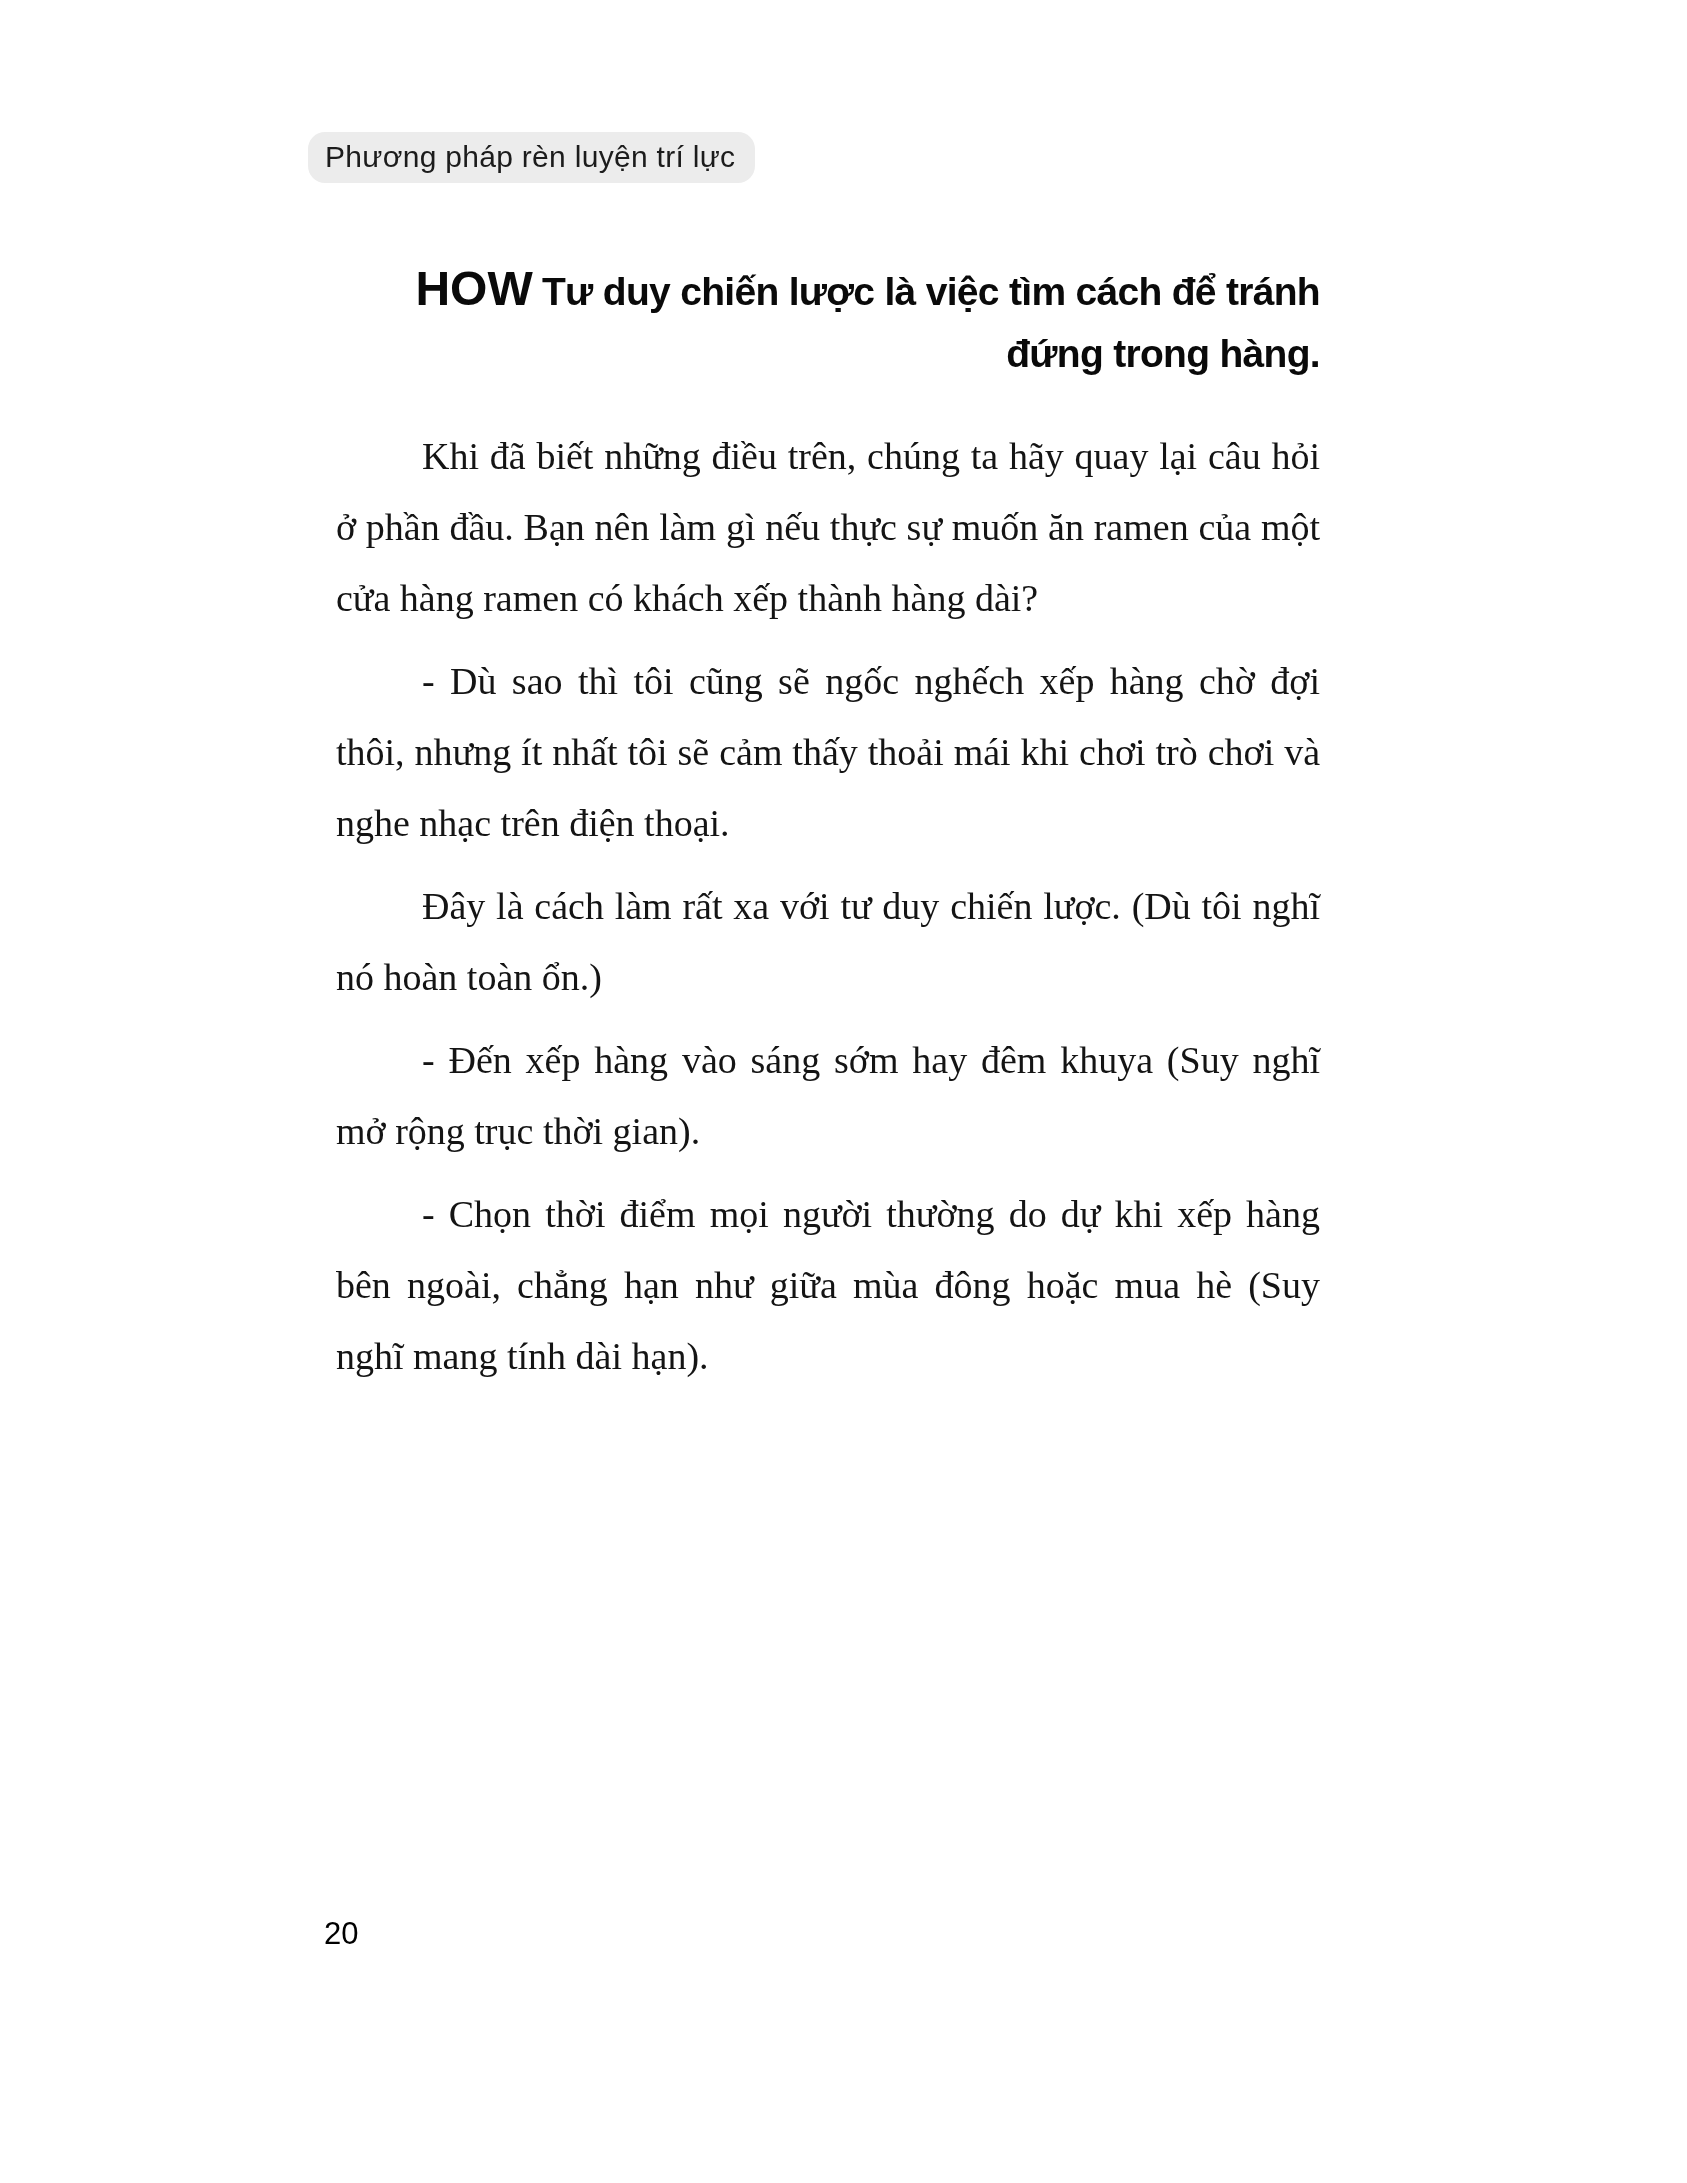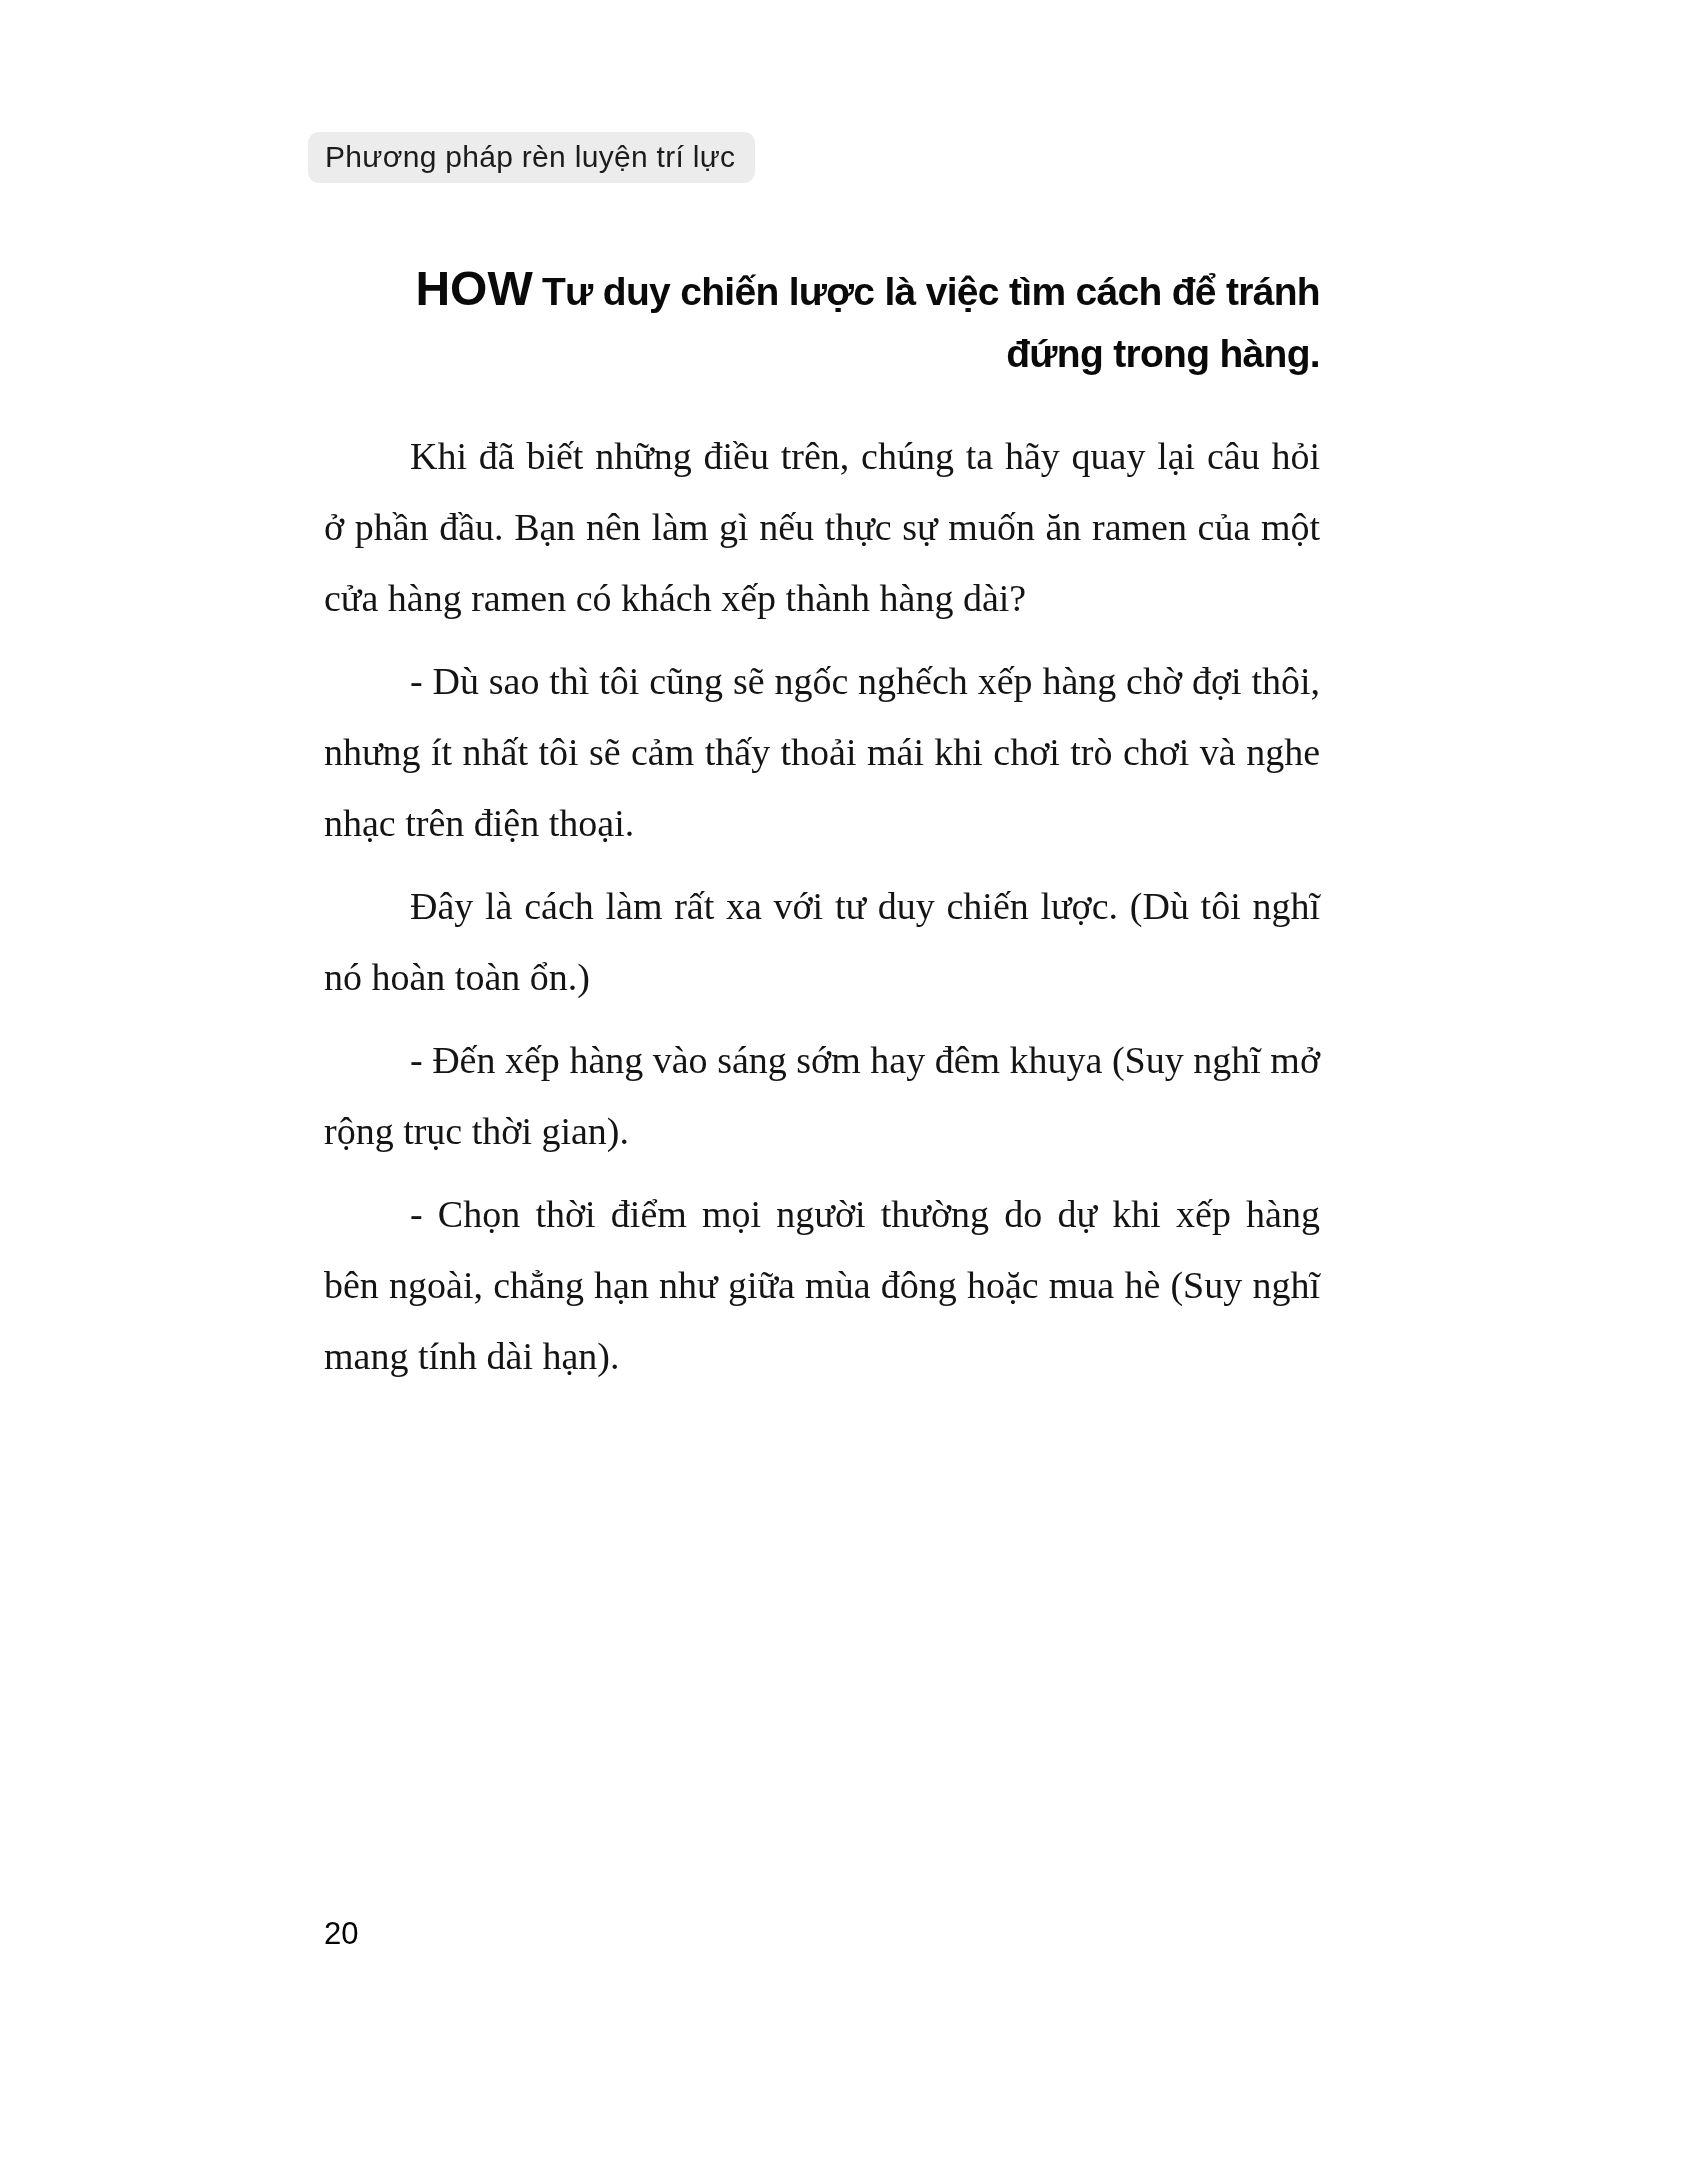--- a/index.html
+++ b/index.html
@@ -13,21 +13,21 @@
     height: 2183px;
     background: #ffffff;
     overflow: hidden;
     color: #141414;
   }
   .running-header {
     position: absolute;
     top: 132px;
     left: 308px;
     background: #ececec;
-    border-radius: 11px;
+    border-radius: 17px;
     padding: 8px 20px 9.3px 17px;
     font-family: "Liberation Sans", sans-serif;
     font-size: 30px;
     letter-spacing: 0.3px;
     color: #1c1c1c;
     white-space: nowrap;
   }
   .content {
     position: absolute;
     top: 258px;
@@ -50,21 +50,21 @@
     letter-spacing: 0;
     margin-right: 9.3px;
   }
   .body-para {
     font-family: "Liberation Serif", serif;
     font-size: 38px;
     line-height: 71px;
     text-align: justify;
     text-indent: 86px;
     color: #141414;
-    margin: 0 0 12px 0;
+    margin: 0 0 12px 12px;
   }
   .page-number {
     position: absolute;
     top: 1916px;
     left: 324px;
     font-family: "Liberation Sans", sans-serif;
     font-size: 31px;
     color: #000000;
   }
 </style>

